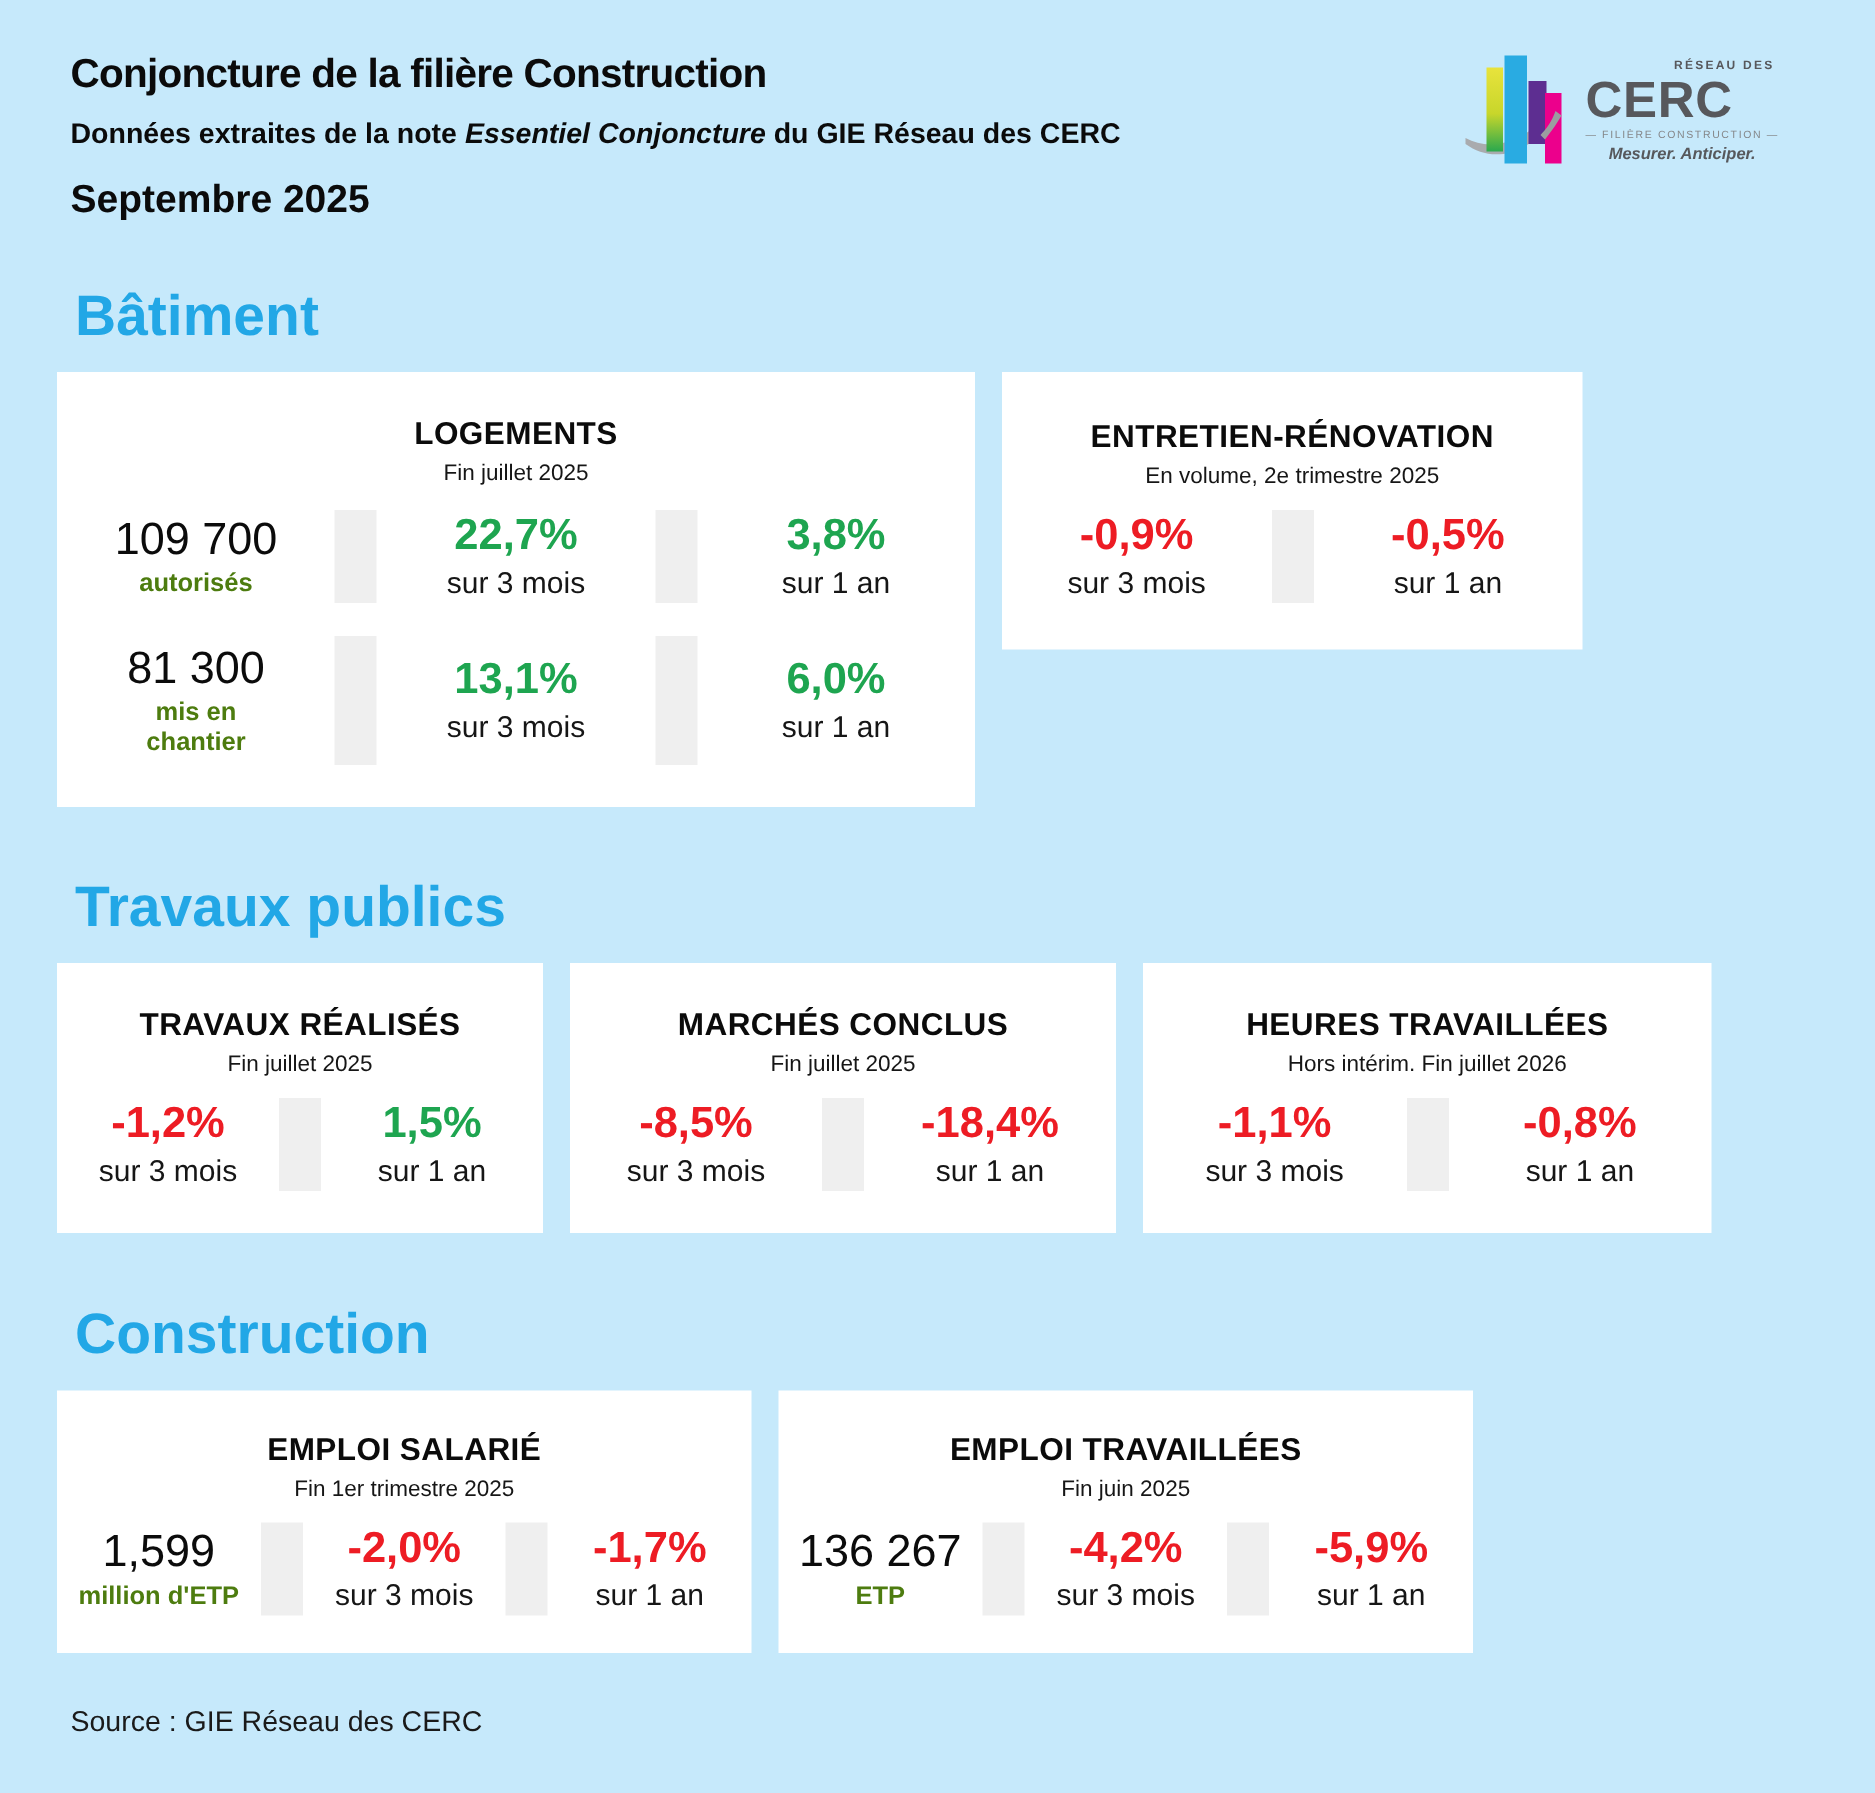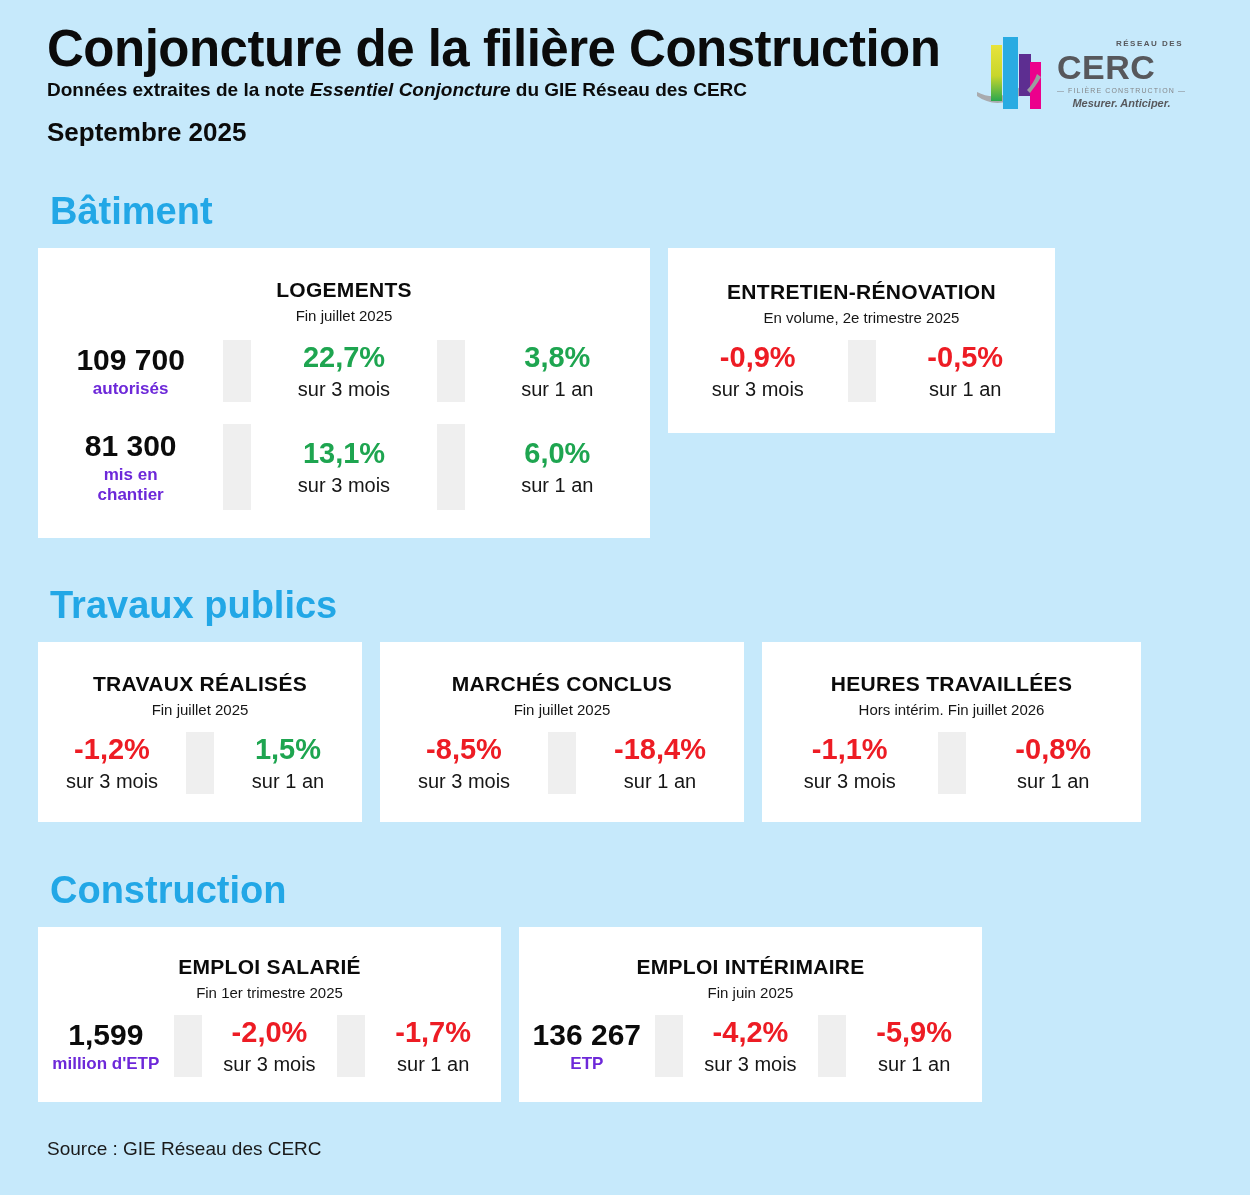--- a/index.html
+++ b/index.html
@@ -9,21 +9,21 @@
     font-family: "Liberation Sans", sans-serif;
     color: #111;
     position: relative;
     overflow: hidden;
   }
   .page { position: relative; width: 1250px; height: 1195px; }
 
   
   .header { padding: 26px 40px 0 47px; position: relative; }
   .main-title {
-    font-size: 51px; font-weight: bold; letter-spacing: -0.5px;
+    font-size: 27px; font-weight: bold; letter-spacing: -0.5px;
     color: #0b0b0b; line-height: 46px;
   }
   .subtitle { font-size: 19px; font-weight: bold; margin-top: 7px; color: #0b0b0b; }
   .subtitle .it { font-style: italic; }
   .report-date { font-size: 26px; font-weight: bold; margin-top: 16px; color: #0b0b0b; }
 
   
   .logo { position: absolute; top: 30px; right: 64px; display: flex; align-items: center; gap: 6px; }
   .logo-text { color: #57585c; line-height: 1; }
   .logo-reseau { font-size: 8px; font-weight: bold; letter-spacing: 1.5px; text-align: right; padding-right: 3px; }
@@ -54,22 +54,22 @@
   .card-tp { height: 180px; padding-top: 30px; box-sizing: border-box; }
   .card-constr { width: 463px; height: 175px; padding-top: 28px; box-sizing: border-box; }
 
   
   .grid3 { display: grid; grid-template-columns: 1fr 28px 1fr 28px 1fr; align-items: center; }
   .grid2 { display: grid; grid-template-columns: 1fr 28px 1fr; align-items: center; }
   .divider { width: 28px; background: #efefef; justify-self: center; align-self: center; height: 62px; }
   .divider.tall { height: 86px; }
 
   .cell { text-align: center; }
-  .val { font-size: 30px; font-weight: bold; color: #0b0b0b; line-height: 34px; }
-  .val-label { font-size: 17px; font-weight: bold; color: #6d28d9; line-height: 20px; margin-top: 2px; }
+  .val { font-size: 30px; font-weight: normal; color: #0b0b0b; line-height: 34px; }
+  .val-label { font-size: 17px; font-weight: bold; color: #4d7c0f; line-height: 20px; margin-top: 2px; }
   .wrap-label { max-width: 110px; margin-left: auto; margin-right: auto; }
   .pct { font-size: 29px; font-weight: bold; line-height: 33px; }
   .pct.pos { color: var(--green, #1ea550); }
   .pct.neg { color: var(--red, #ed1c24); }
   .per { font-size: 20px; color: #161616; line-height: 24px; margin-top: 3px; }
 
   .row1 { margin-top: 16px; }
   .row2 { margin-top: 22px; }
   .tp-row { margin-top: 14px; }
 
@@ -245,21 +245,21 @@
         </div>
         <div class="divider"></div>
         <div class="cell">
           <div class="pct neg">-1,7%</div>
           <div class="per">sur 1 an</div>
         </div>
       </div>
     </div>
 
     <div class="card card-constr">
-      <div class="card-title">EMPLOI INTÉRIMAIRE</div>
+      <div class="card-title">EMPLOI TRAVAILLÉES</div>
       <div class="card-sub">Fin juin 2025</div>
       <div class="grid3 tp-row">
         <div class="cell">
           <div class="val">136 267</div>
           <div class="val-label">ETP</div>
         </div>
         <div class="divider"></div>
         <div class="cell">
           <div class="pct neg">-4,2%</div>
           <div class="per">sur 3 mois</div>

